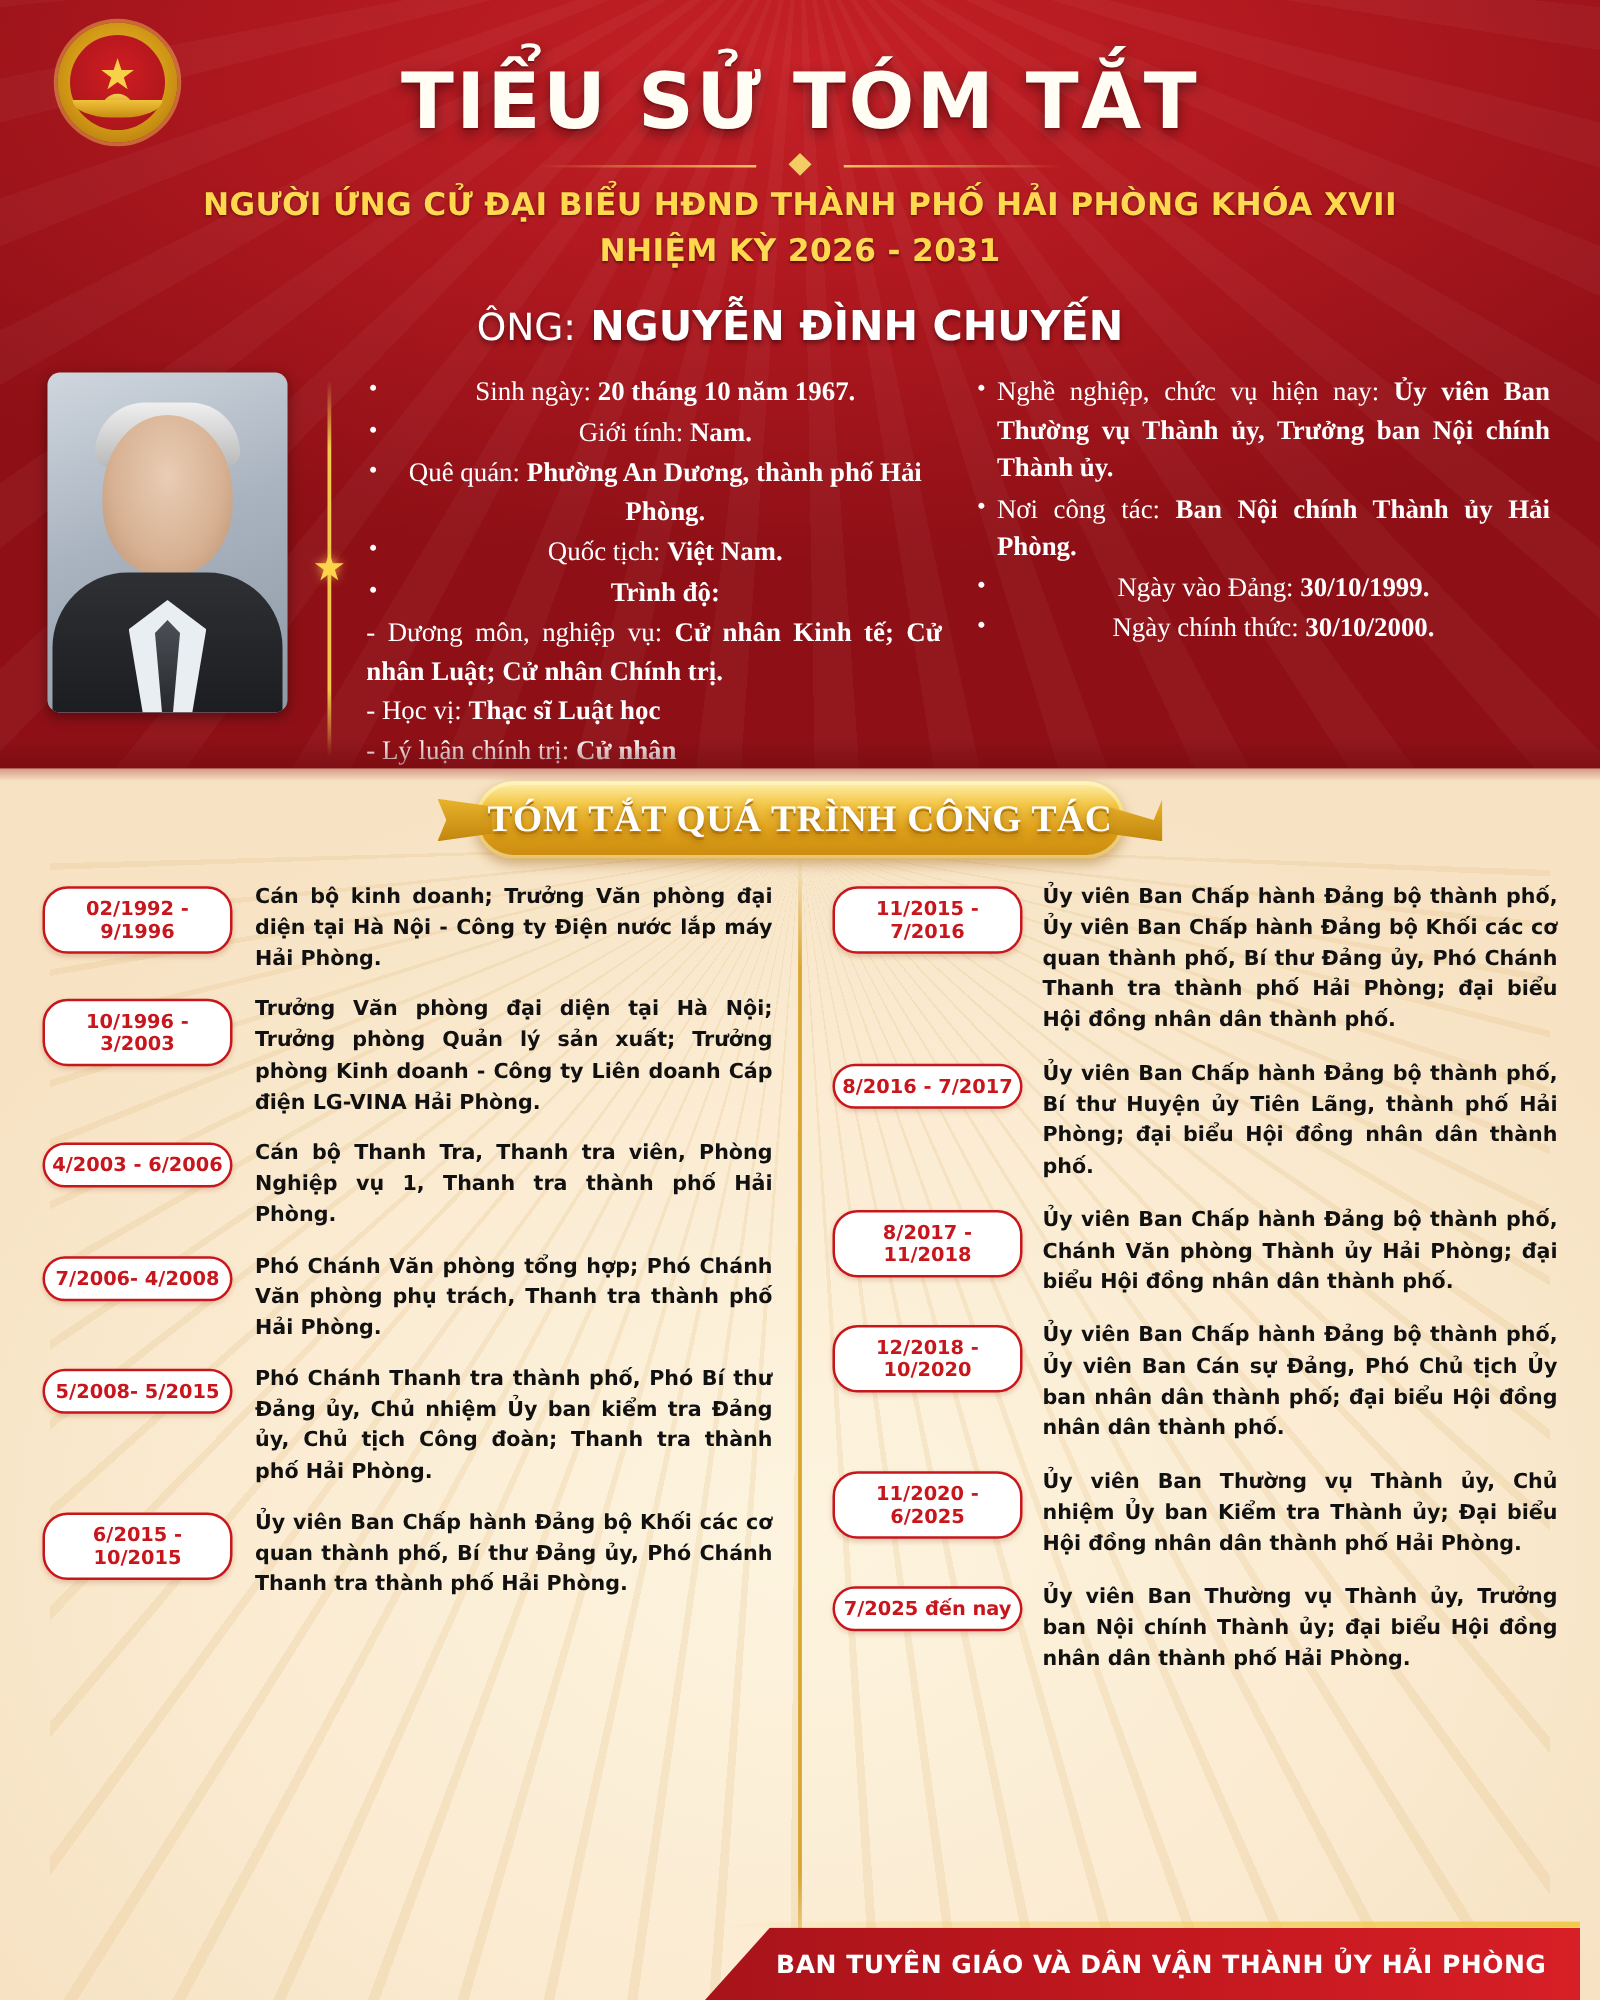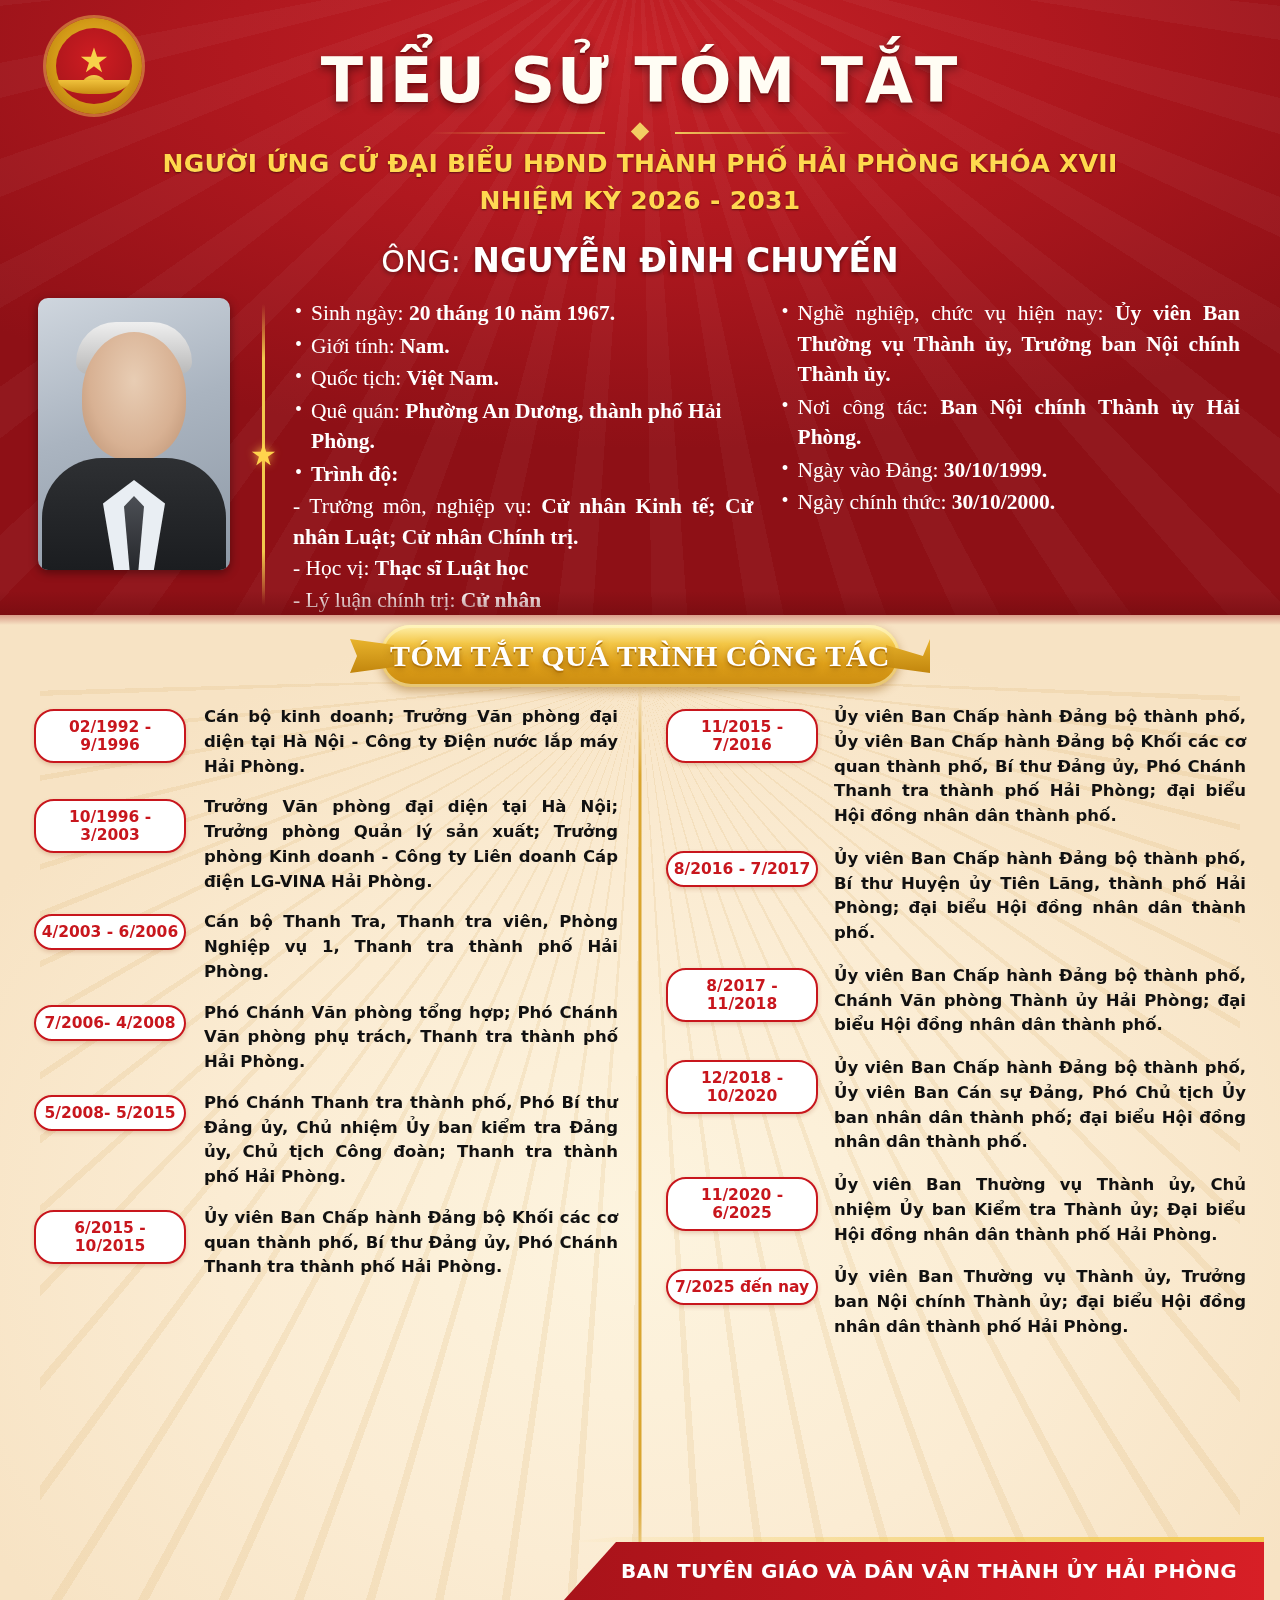--- a/index.html
+++ b/index.html
@@ -196,20 +196,21 @@
   }
   .col { flex: 1 1 50%; }
   .col.left { max-width: 480px; }
   .col ul { list-style: none; }
   .col li {
     position: relative;
     padding-left: 18px;
     font-size: 21.5px;
     line-height: 1.42;
     margin-bottom: 2px;
+    text-align: center;
   }
   .col li:before {
     content: "•";
     position: absolute; left: 2px; top: -1px;
     font-size: 20px; color: #ffffff;
   }
   .col .plain {
     font-size: 21.5px;
     line-height: 1.42;
     margin-bottom: 1px;
@@ -395,31 +396,31 @@
       <div class="cols">
         <div class="col left">
           <ul>
             <li>
               <span>Sinh ngày: </span><b>20 tháng 10 năm 1967.</b>
             </li>
             <li>
               <span>Giới tính: </span><b>Nam.</b>
             </li>
             <li>
+              <span>Quê quán: </span><b>Phường An Dương,  thành phố Hải Phòng.</b>
+            </li>
+            <li>
               <span>Quốc tịch: </span><b>Việt Nam.</b>
-            </li>
-            <li>
-              <span>Quê quán: </span><b>Phường An Dương,  thành phố Hải Phòng.</b>
             </li>
             <li>
               <b>Trình độ:</b>
             </li>
           </ul>
           <div class="plain just">
-            <span>- Trưởng môn, nghiệp vụ: </span><b>Cử nhân Kinh tế; Cử nhân Luật; Cử nhân Chính trị.</b>
+            <span>- Dương môn, nghiệp vụ: </span><b>Cử nhân Kinh tế; Cử nhân Luật; Cử nhân Chính trị.</b>
           </div>
           <div class="plain">
             <span>- Học vị: </span><b>Thạc sĩ Luật học</b>
           </div>
           <div class="plain">
             <span>- Lý luận chính trị: </span><b>Cử nhân</b>
           </div>
         </div>
 
         <div class="col right">

